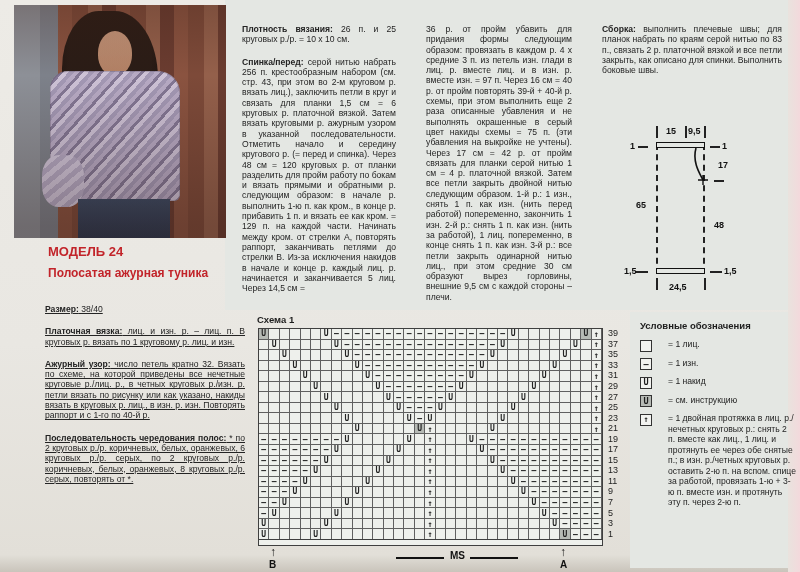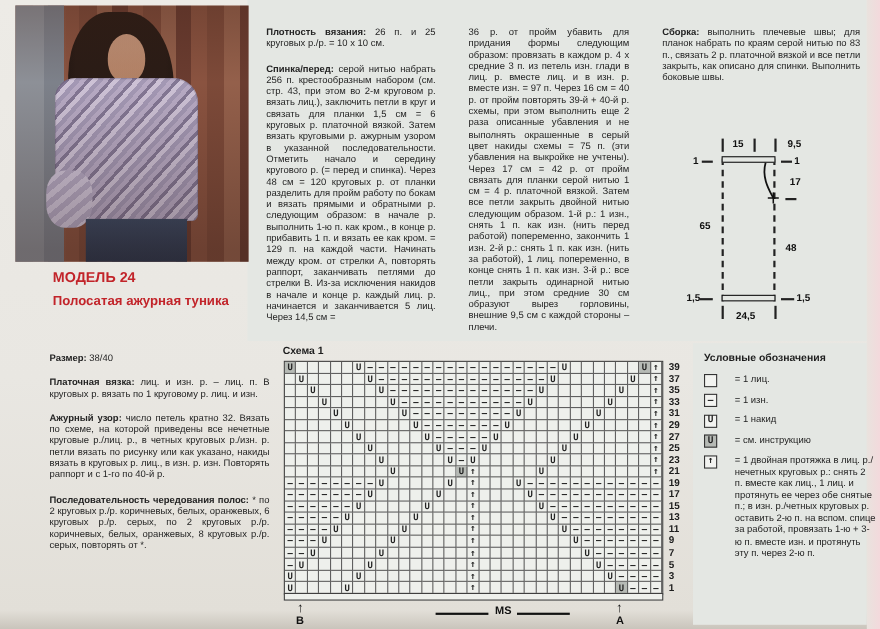--- a/index.html
+++ b/index.html
@@ -35,21 +35,21 @@
     background:linear-gradient(180deg,#3c4a63,#2c374d); }
 
   
   .model-label { position:absolute; left:48px; top:244px; font-size:13px; font-weight:bold; color:#c2242a; }
   .model-title { position:absolute; left:48px; top:266px; font-size:12px; font-weight:bold; color:#c2242a;text-align:center; }
 
   
   .tcol { position:absolute; font-size:8.6px; line-height:10.3px; text-align:justify; color:#242424; }
   .tcol p { margin:12px; }
   .tcol b { font-weight:bold; }
-  #col-left  { left:33px;  top:308px; width:224px; }
+  #col-left  { left:33px;  top:292px; width:224px;text-decoration:underline; }
   #col-a     { left:230px; top:12px;  width:178px; }
   #col-b     { left:414px; top:12px;  width:170px; }
   #col-c     { left:590px; top:12px;  width:204px; }
 
   
   .schematic { position:absolute; left:630px; top:108px; width:168px; height:200px; font-size:9px; }
   .schematic .vline { position:absolute; width:0; border-left:2px dashed #222; }
   .schematic .bar { position:absolute; height:6px; border:1.5px solid #111; background:#e4e7e3; }
   .schematic .tick { position:absolute; width:1.5px; background:#222; }
   .schematic .htick { position:absolute; height:1.5px; background:#222; }
@@ -63,21 +63,21 @@
   .chart-grid { display:grid; grid-template-columns:repeat(33,10.4px); border:1.5px solid #3f3f3f; width:345px; background:#eef0ec; }
   .cell { width:10.4px; height:10.55px; border-right:1px solid #606060; border-bottom:1px solid #606060;
     display:flex; align-items:center; justify-content:center;
     font-family:"DejaVu Sans Mono", monospace; font-size:8px; font-weight:bold; color:#222; }
   .cell.sym-dash::after { content:"–"; font-size:8px; }
   .cell.sym-yo::after { content:"U"; }
   .cell.sym-grey { background:#b6bab5; }
   .cell.sym-grey::after { content:"U"; }
   .cell.sym-dec::after { content:"↑"; font-size:8.5px; }
   .chart-nums { position:absolute; left:350px; top:0; width:22px; }
-  .chart-num { height:10.55px; font-size:9px; font-weight:bold; display:flex; align-items:center; }
+  .chart-num { height:10.55px; font-size:9px; font-weight:normal; display:flex; align-items:center; }
   .chart-footbar { position:absolute; left:0; top:211px; width:345px; height:7px; border:1.5px solid #3f3f3f; background:#eef0ec; }
   .chart-marker { position:absolute; font-size:10px; font-weight:bold; color:#111; }
   .up-arrow { font-size:12px; line-height:10px; }
   .ms-line { position:absolute; height:1.5px; background:#111; }
 
   
   .legend { position:absolute; left:640px; top:320px; width:156px; }
   .legend h3 { font-size:9.5px; font-weight:bold; margin-bottom:8px; }
   .legend-item { display:flex; gap:6px; margin-bottom:6px; font-size:8.6px; line-height:10.5px; }
   .sym-box { flex:0 0 auto; width:12px; height:12px; border:1.5px solid #333; background:#f2f3f0;
@@ -127,21 +127,21 @@
   <div class="schematic">
     <div class="vline" style="left:26px; top:36px; height:130px;"></div>
     <div class="vline" style="left:73px; top:36px; height:130px;"></div>
     <div class="bar" style="left:26px; top:34px; width:49px;"></div>
     <div class="bar" style="left:26px; top:160px; width:49px;"></div>
 
     <div class="tick" style="left:26px; top:18px; height:12px;"></div>
     <div class="tick" style="left:55px; top:18px; height:12px;"></div>
     <div class="tick" style="left:74px; top:18px; height:12px;"></div>
     <div class="mnum" style="left:36px; top:18px;">15</div>
-    <div class="mnum" style="left:58px; top:18px;margin-left:28px;">9,5</div>
+    <div class="mnum" style="left:58px; top:18px;">9,5</div>
     <div class="htick" style="left:8px; top:38px; width:10px;"></div>
     <div class="mnum" style="left:0px; top:33px;">1</div>
     <div class="htick" style="left:80px; top:38px; width:10px;"></div>
     <div class="mnum" style="left:92px; top:33px;">1</div>
 
     <svg width="168" height="200">
       <path d="M 66 40 C 62 54 70 66 73 72" fill="none" stroke="#111" stroke-width="1.6"></path>
       <path d="M 68 72 L 78 72 M 73 67 L 73 77" stroke="#111" stroke-width="1.4"></path>
     </svg>
     <div class="htick" style="left:84px; top:72px; width:10px;"></div>

